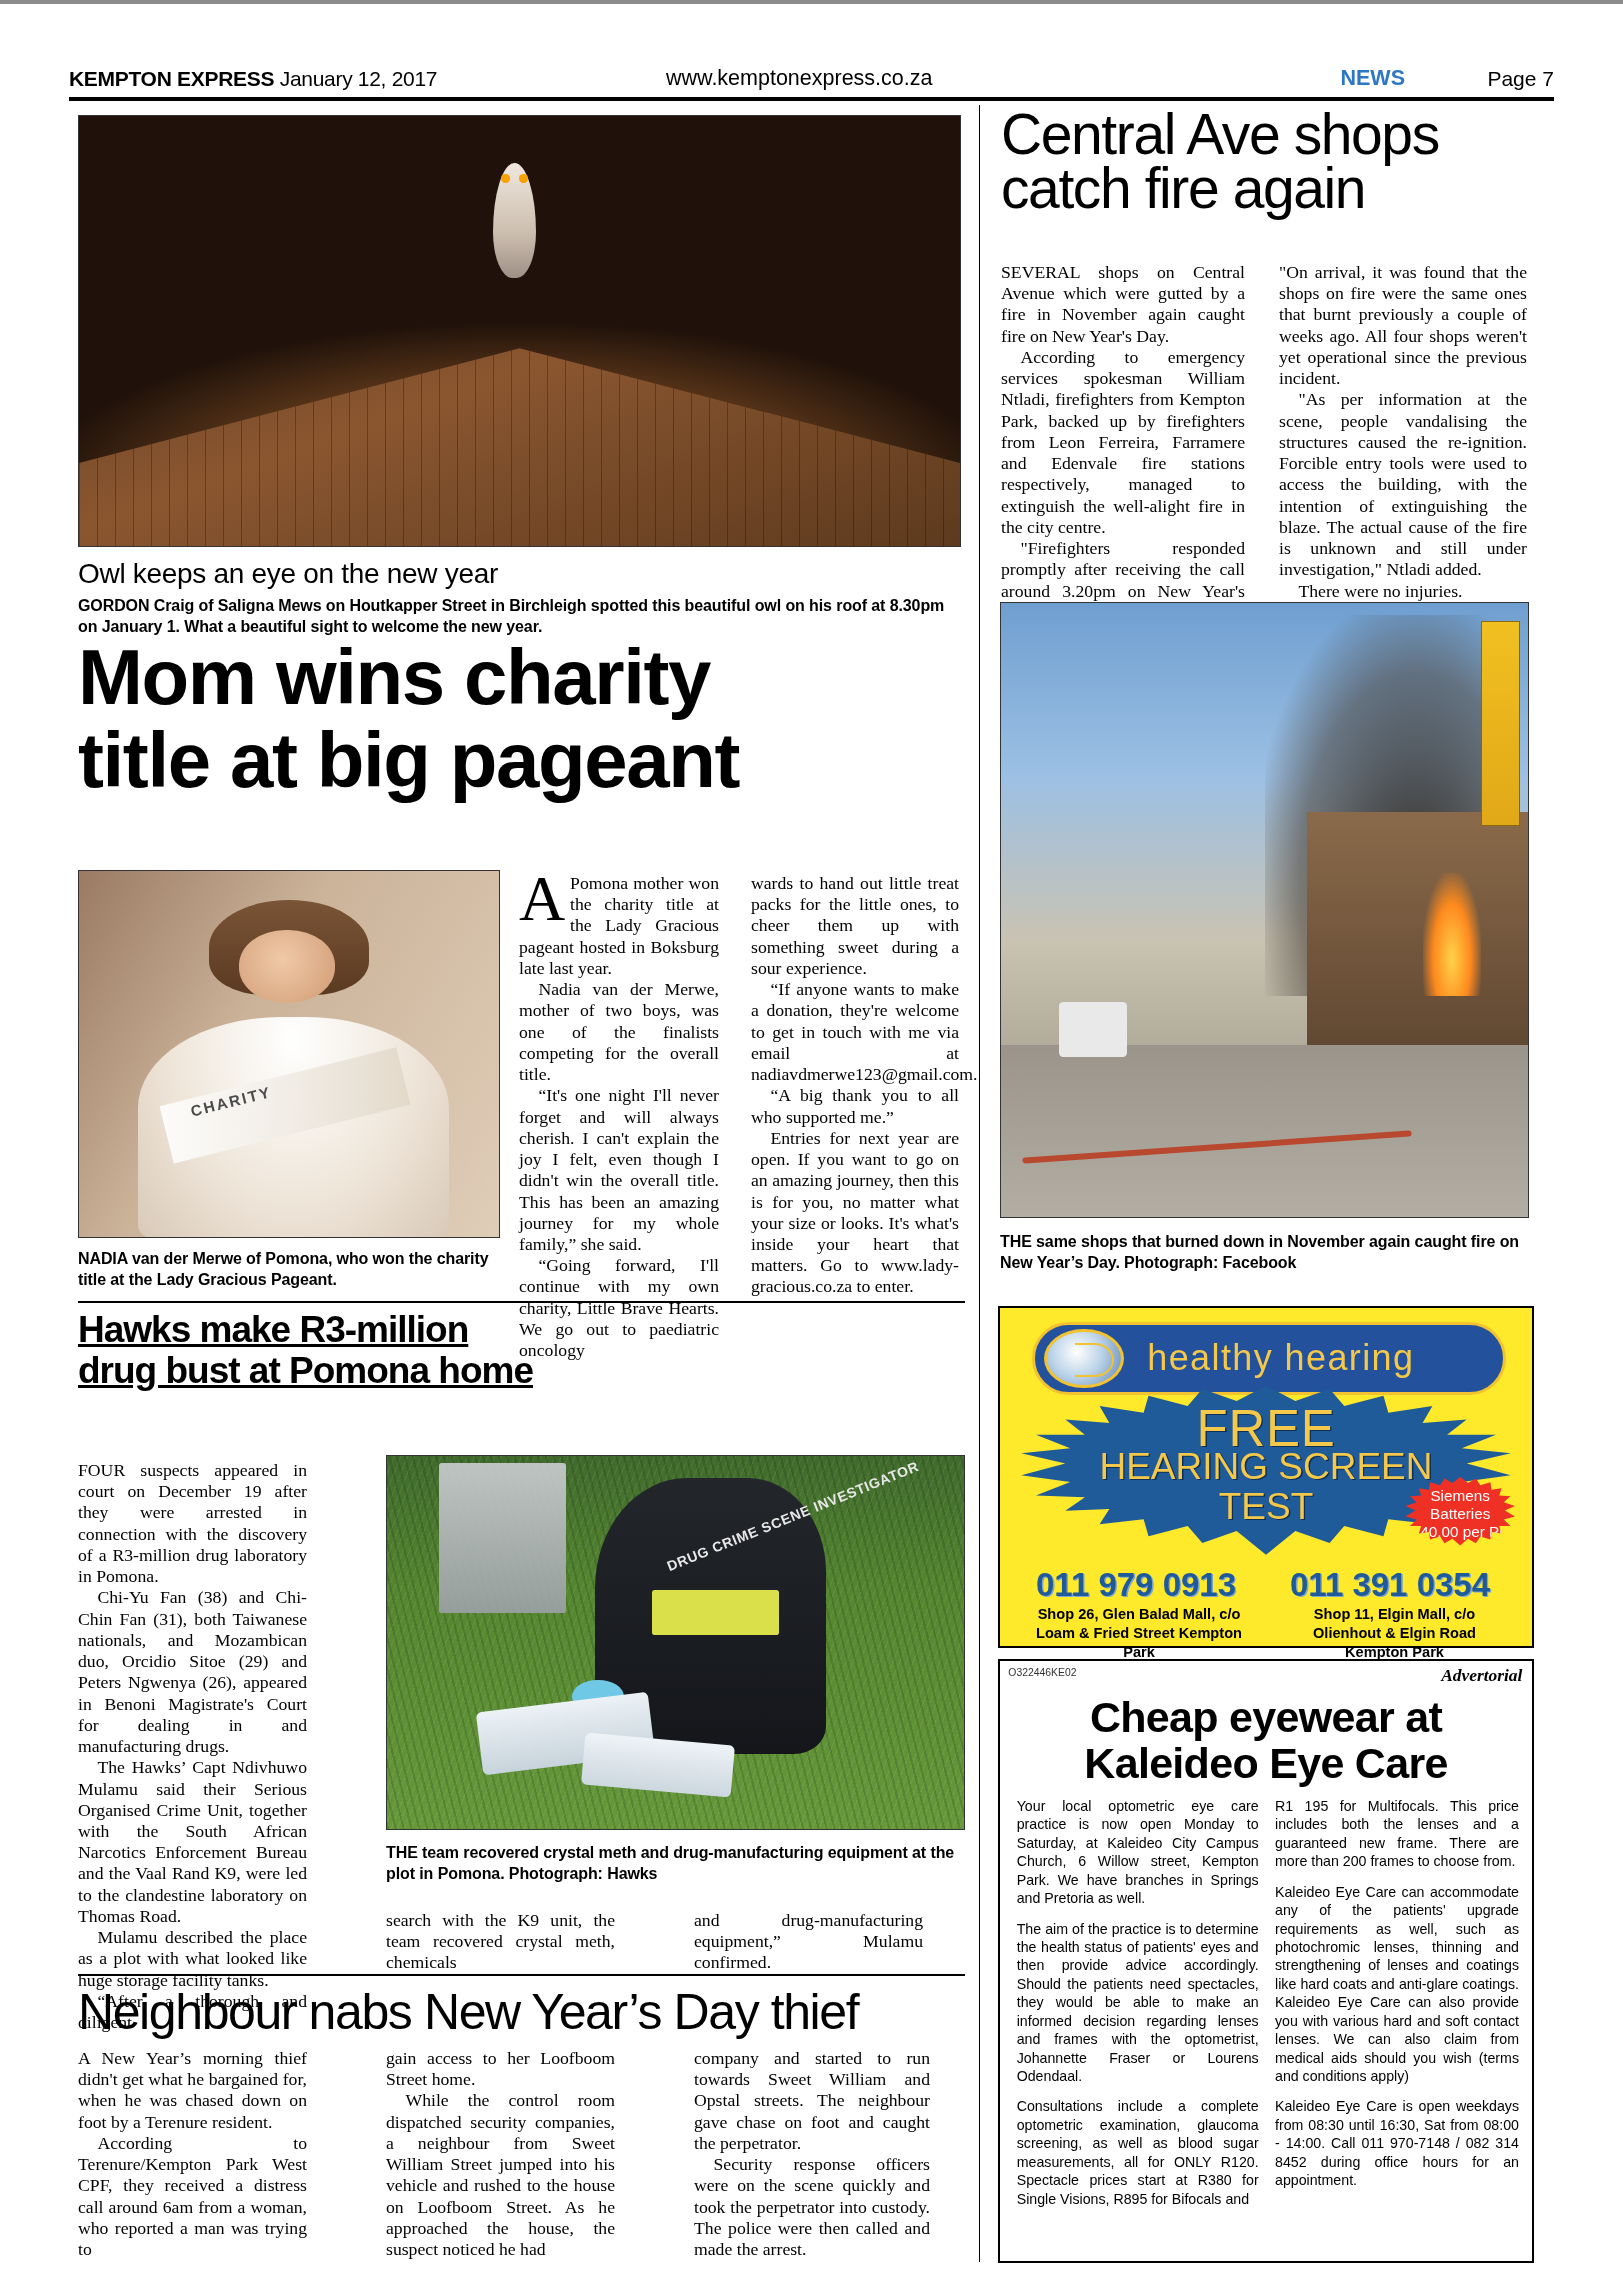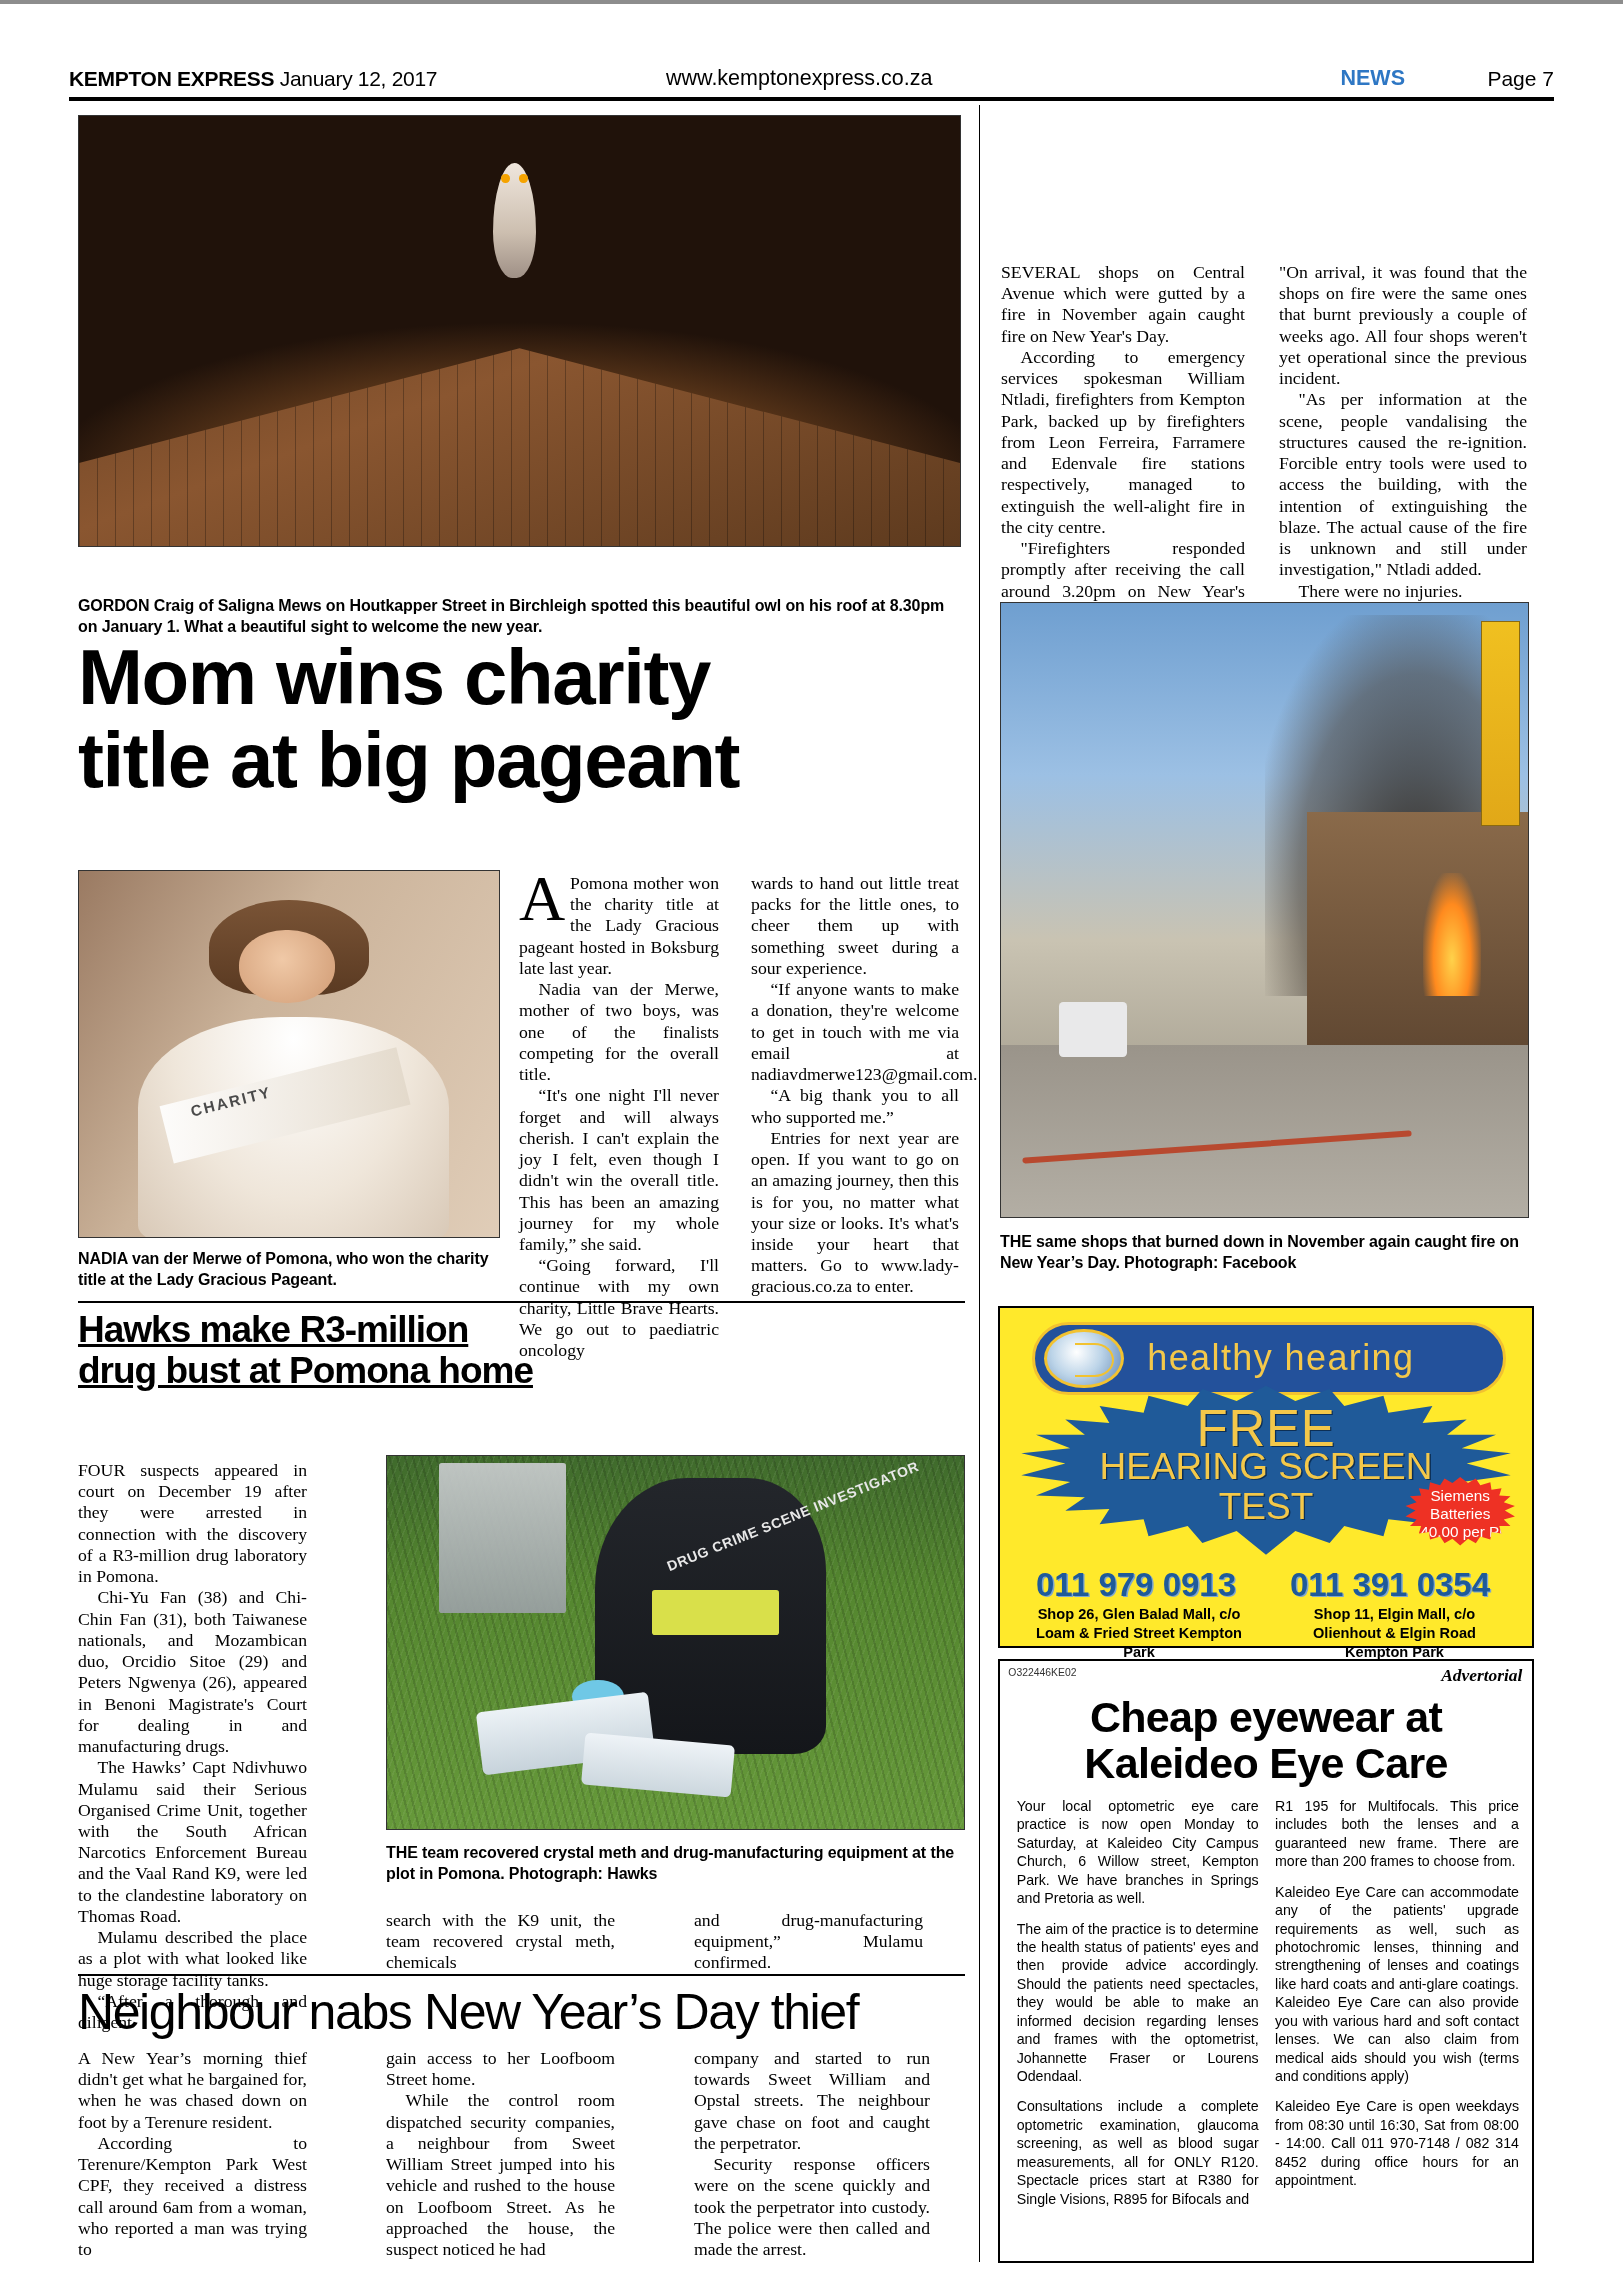--- a/index.html
+++ b/index.html
@@ -179,22 +179,27 @@
 
   <div class="photo owl-photo" style="left:78px;top:111px;width:883px;height:432px;">
     <div class="owl-roof">
       <div class="roof-lines"></div>
     </div>
     <div class="owl-bird">
       <div class="owl-eye" style="left:8.3px;"></div>
       <div class="owl-eye" style="right:8.3px;"></div>
     </div>
   </div>
+  <div class="photo-title" style="left:78px;top:554px;width:888px;">Owl keeps an eye on the new year</div>
   <div class="caption" style="left:78px;top:591px;width:888px;">GORDON Craig of Saligna Mews on Houtkapper Street in Birchleigh spotted this beautiful owl on his roof at 8.30pm on January 1. What a beautiful sight to welcome the new year.</div>
 
+  <div class="hl hl-central">
+    <div>Central Ave shops</div>
+    <div>catch fire again</div>
+  </div>
 
   <div class="col" style="left:1001px;top:258px;width:244px;">
     <p class="first">SEVERAL shops on Central Avenue which were gutted by a fire in November again caught fire on New Year's Day.</p>
     <p>According to emergency services spokesman William Ntladi, firefighters from Kempton Park, backed up by firefighters from Leon Ferreira, Farramere and Edenvale fire stations respectively, managed to extinguish the well-alight fire in the city centre.</p>
     <p>"Firefighters responded promptly after receiving the call around 3.20pm on New Year's Day," he said.</p>
   </div>
   <div class="col" style="left:1279px;top:258px;width:248px;">
     <p class="first">"On arrival, it was found that the shops on fire were the same ones that burnt previously a couple of weeks ago. All four shops weren't yet operational since the previous incident.</p>
     <p>"As per information at the scene, people vandalising the structures caused the re-ignition. Forcible entry tools were used to access the building, with the intention of extinguishing the blaze. The actual cause of the fire is unknown and still under investigation," Ntladi added.</p>
     <p>There were no injuries.</p>

